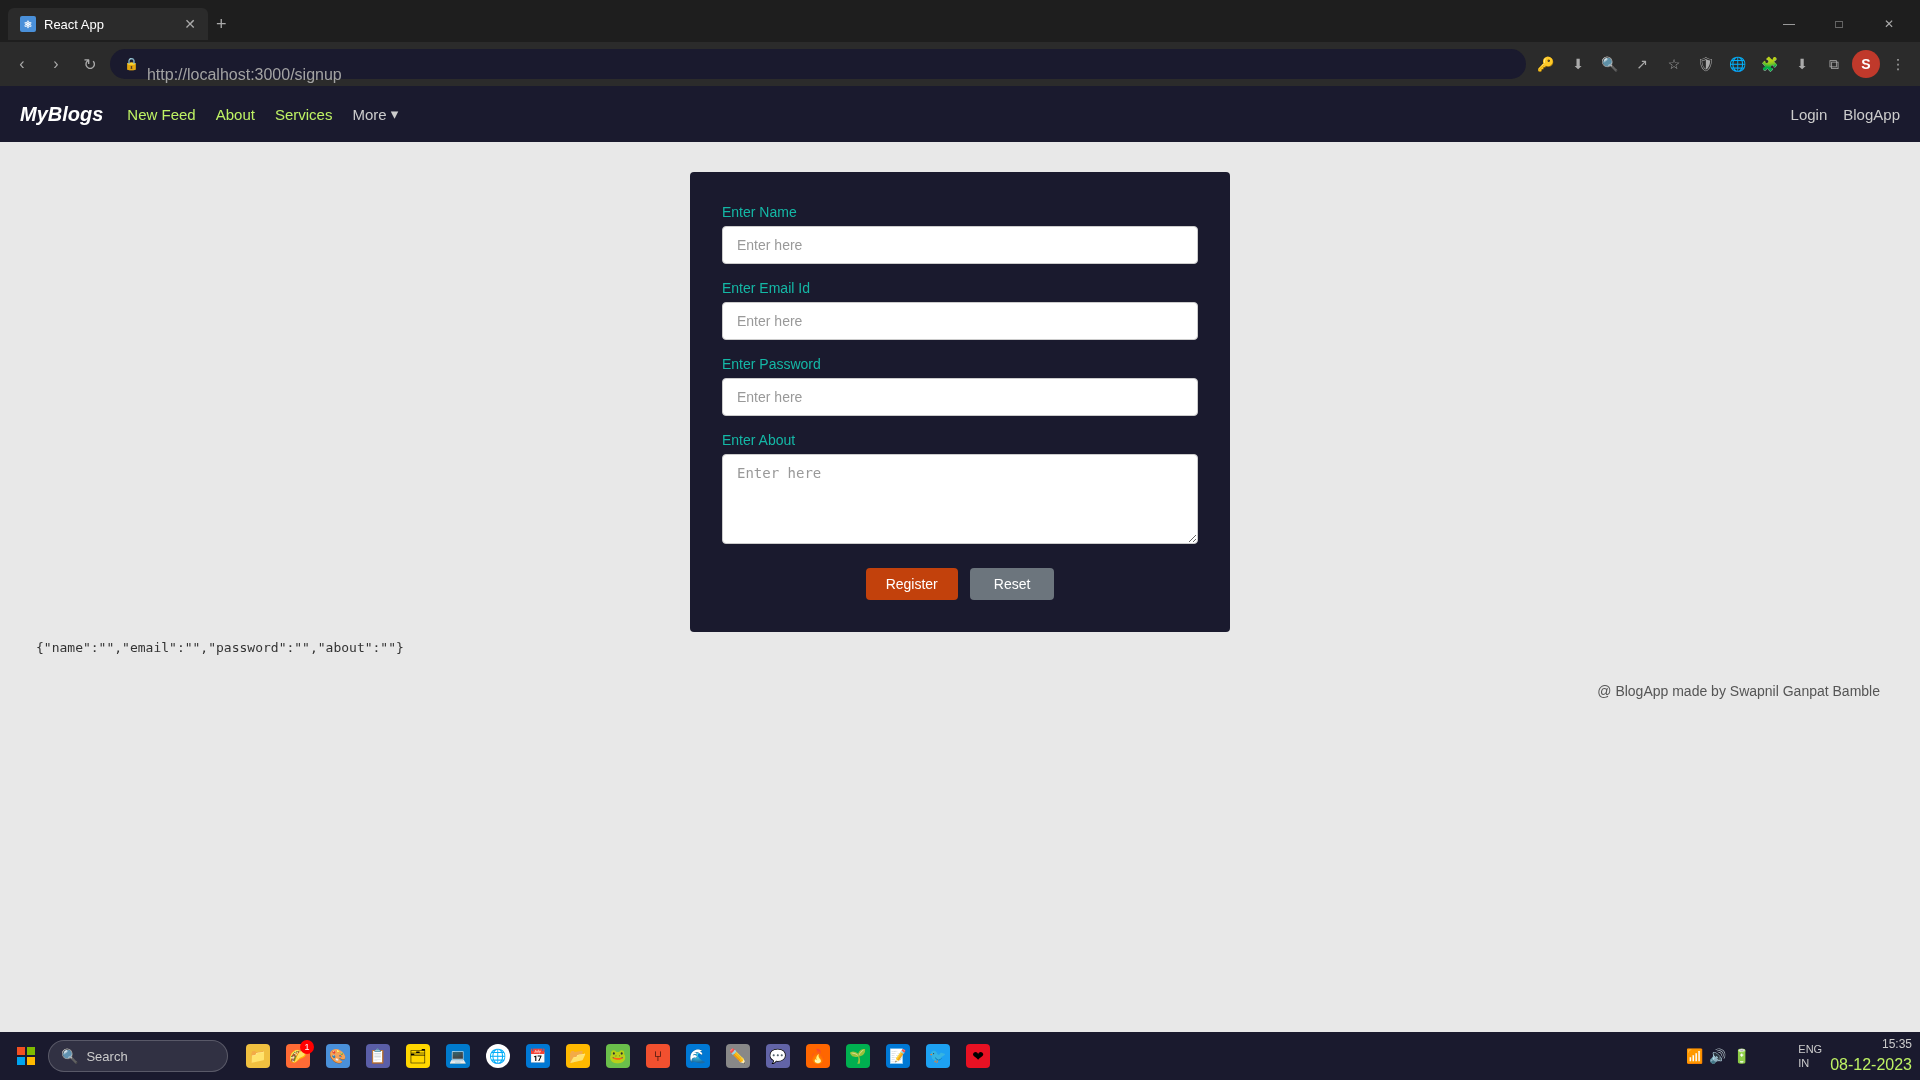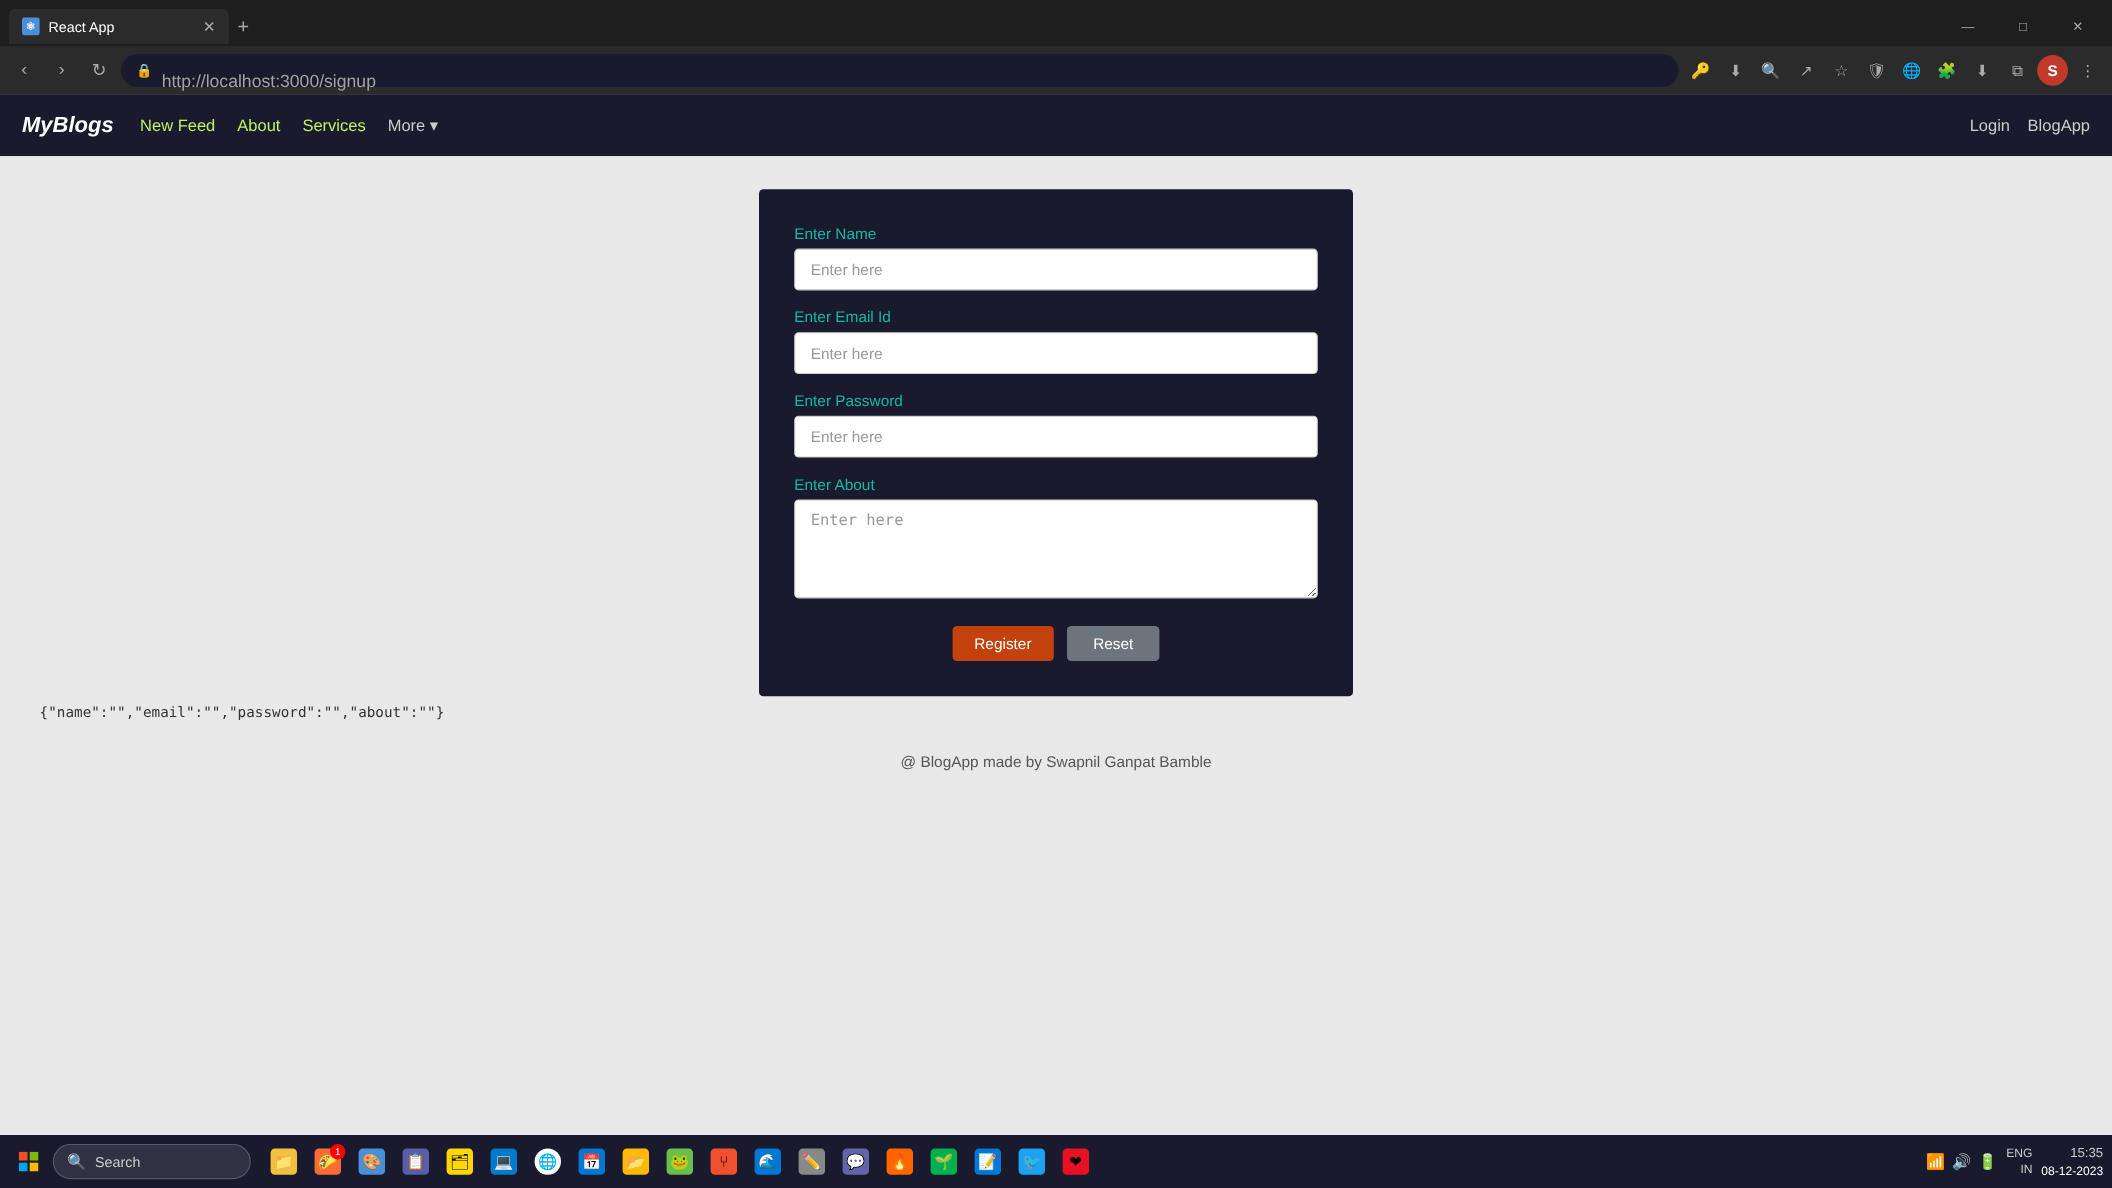--- a/index.html
+++ b/index.html
@@ -50,32 +50,32 @@
     .form-textarea { width: 100%; padding: 10px 14px; border: 1px solid #ccc; border-radius: 4px; font-size: 14px; color: #333; background: white; outline: none; resize: both; min-height: 90px; }
     .form-textarea::placeholder { color: #999; }
     .form-buttons { display: flex; justify-content: center; gap: 12px; margin-top: 20px; }
     .btn-register { background: #c2410c; color: white; border: none; padding: 8px 20px; border-radius: 4px; font-size: 14px; cursor: pointer; }
     .btn-reset { background: #6c757d; color: white; border: none; padding: 8px 24px; border-radius: 4px; font-size: 14px; cursor: pointer; }
 
     
     .json-output { padding: 8px 16px; font-size: 13px; color: #333; font-family: monospace; }
 
     
-    .footer { text-align: center; padding: 20px; color: #555; font-size: 14px; background: #e8e8e8; }
+    .footer { text-align: right; padding: 20px; color: #555; font-size: 14px; background: #e8e8e8; }
 
     
     .taskbar { height: 48px; background: #1a1a2e; display: flex; align-items: center; padding: 0 8px; gap: 4px; position: fixed; bottom: 0; width: 100%; }
     .taskbar-start { width: 36px; height: 36px; display: flex; align-items: center; justify-content: center; cursor: pointer; }
     .taskbar-search { background: rgba(255,255,255,0.1); border: 1px solid rgba(255,255,255,0.2); border-radius: 20px; display: flex; align-items: center; padding: 0 12px; gap: 8px; height: 32px; min-width: 180px; cursor: pointer; }
     .taskbar-search-text { color: #ccc; font-size: 13px; }
     .taskbar-icons { display: flex; align-items: center; gap: 4px; margin-left: 8px; }
     .taskbar-icon { width: 36px; height: 36px; display: flex; align-items: center; justify-content: center; cursor: pointer; border-radius: 4px; position: relative; }
     .taskbar-icon-inner { width: 24px; height: 24px; border-radius: 4px; display: flex; align-items: center; justify-content: center; font-size: 14px; }
     .taskbar-right { margin-left: auto; display: flex; align-items: center; gap: 8px; }
-    .taskbar-lang { color: #ccc; font-size: 11px; text-align: right; line-height: 1.3; }
+    .taskbar-lang { color: #ccc; font-size: 11px; text-align: left; line-height: 1.3; margin-left: 40px; }
     .taskbar-time { color: #ccc; font-size: 11px; text-align: right; line-height: 1.5; }
     .taskbar-sys-icons { display: flex; align-items: center; gap: 6px; }
     .taskbar-sys-icon { color: #ccc; font-size: 14px; cursor: pointer; }
     .notification-badge { position: absolute; top: 2px; right: 2px; background: red; color: white; border-radius: 50%; width: 14px; height: 14px; font-size: 9px; display: flex; align-items: center; justify-content: center; }
 
     .spacer { flex: 1; }
   </style>
 </head>
 <body>
 
@@ -265,16 +265,16 @@
   <div class="taskbar-right">
     <div class="taskbar-sys-icons">
       <span class="taskbar-sys-icon">📶</span>
       <span class="taskbar-sys-icon">🔊</span>
       <span class="taskbar-sys-icon">🔋</span>
     </div>
     <div class="taskbar-lang" style="white-space:pre; color:#ccc; font-size:11px;">ENG
 IN</div>
     <div class="taskbar-time">
       <div style="color:#ccc;font-size:12px;">15:35</div>
-      <div style="color:#ffffff;font-size:11px;">08-12-2023</div>
+      <div style="color:#bef264;font-size:16px;">08-12-2023</div>
     </div>
   </div>
 </div>
 
 </body></html>

